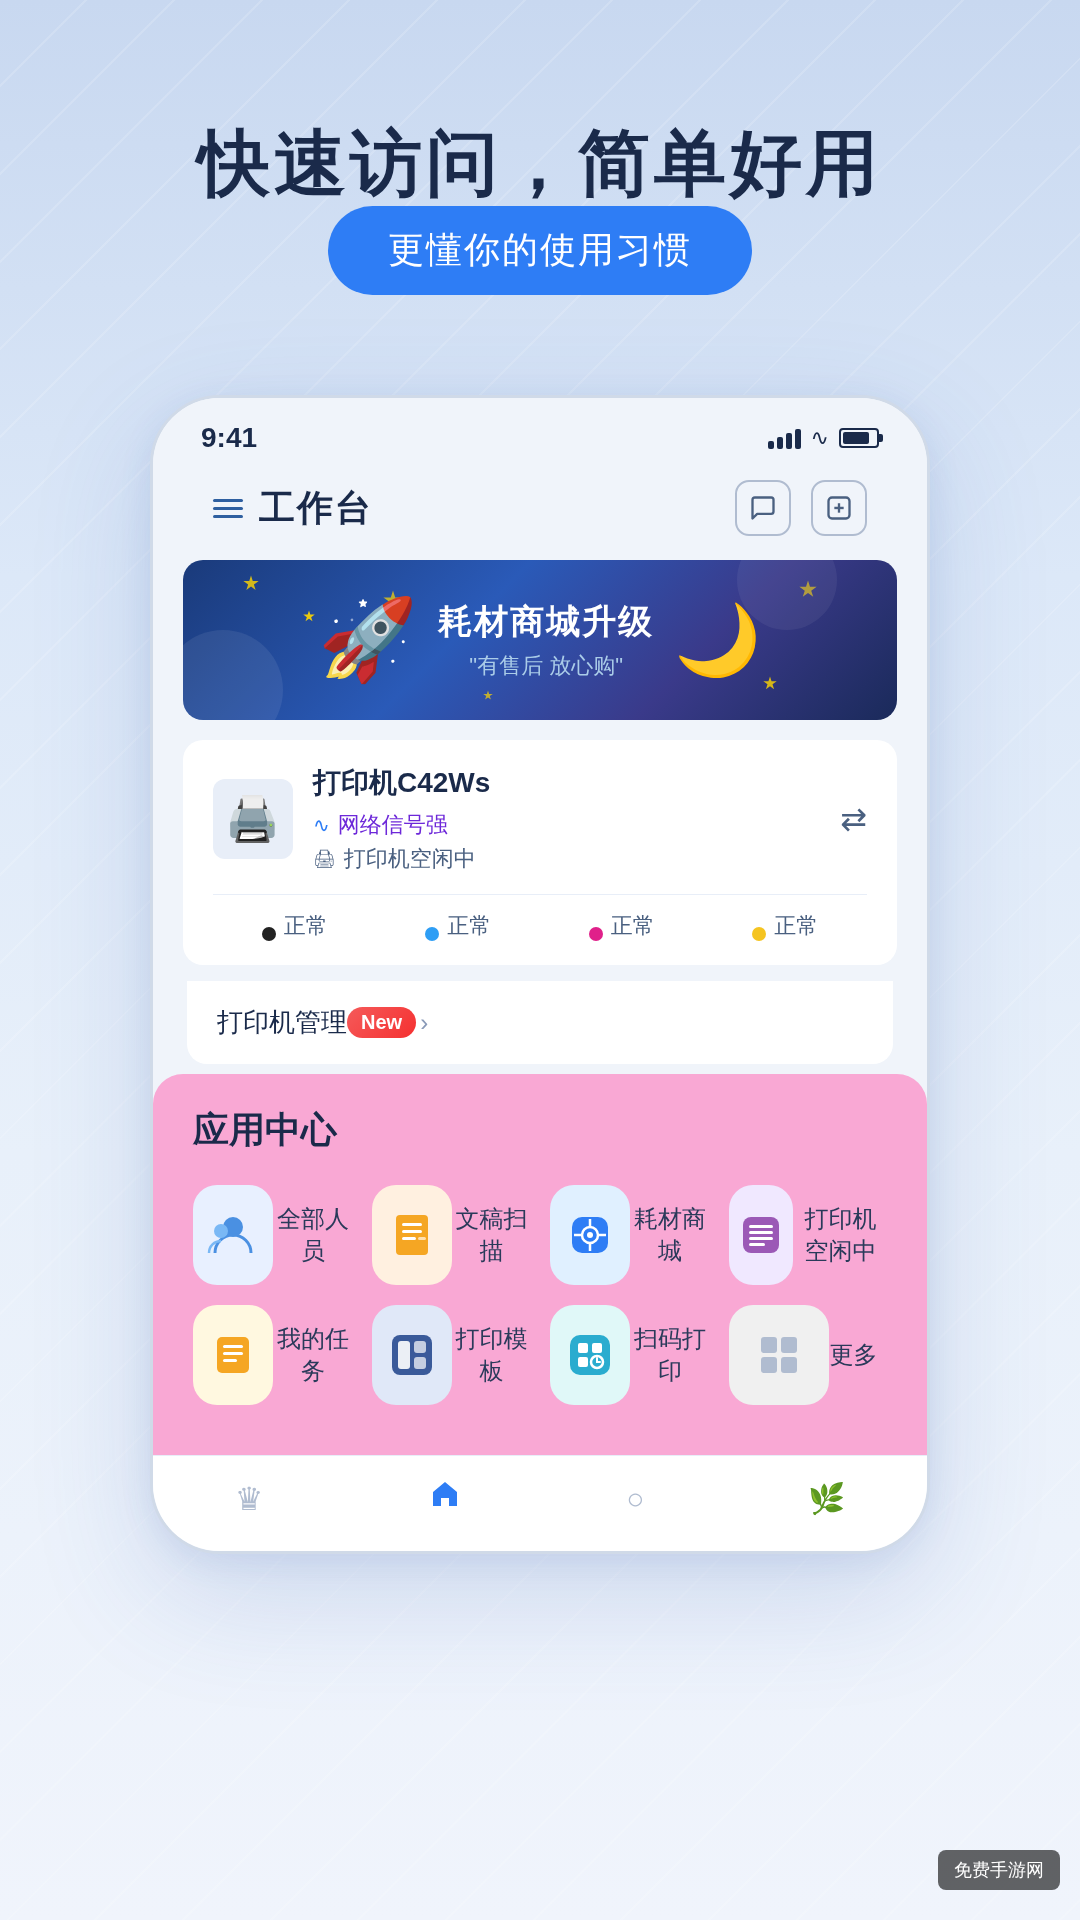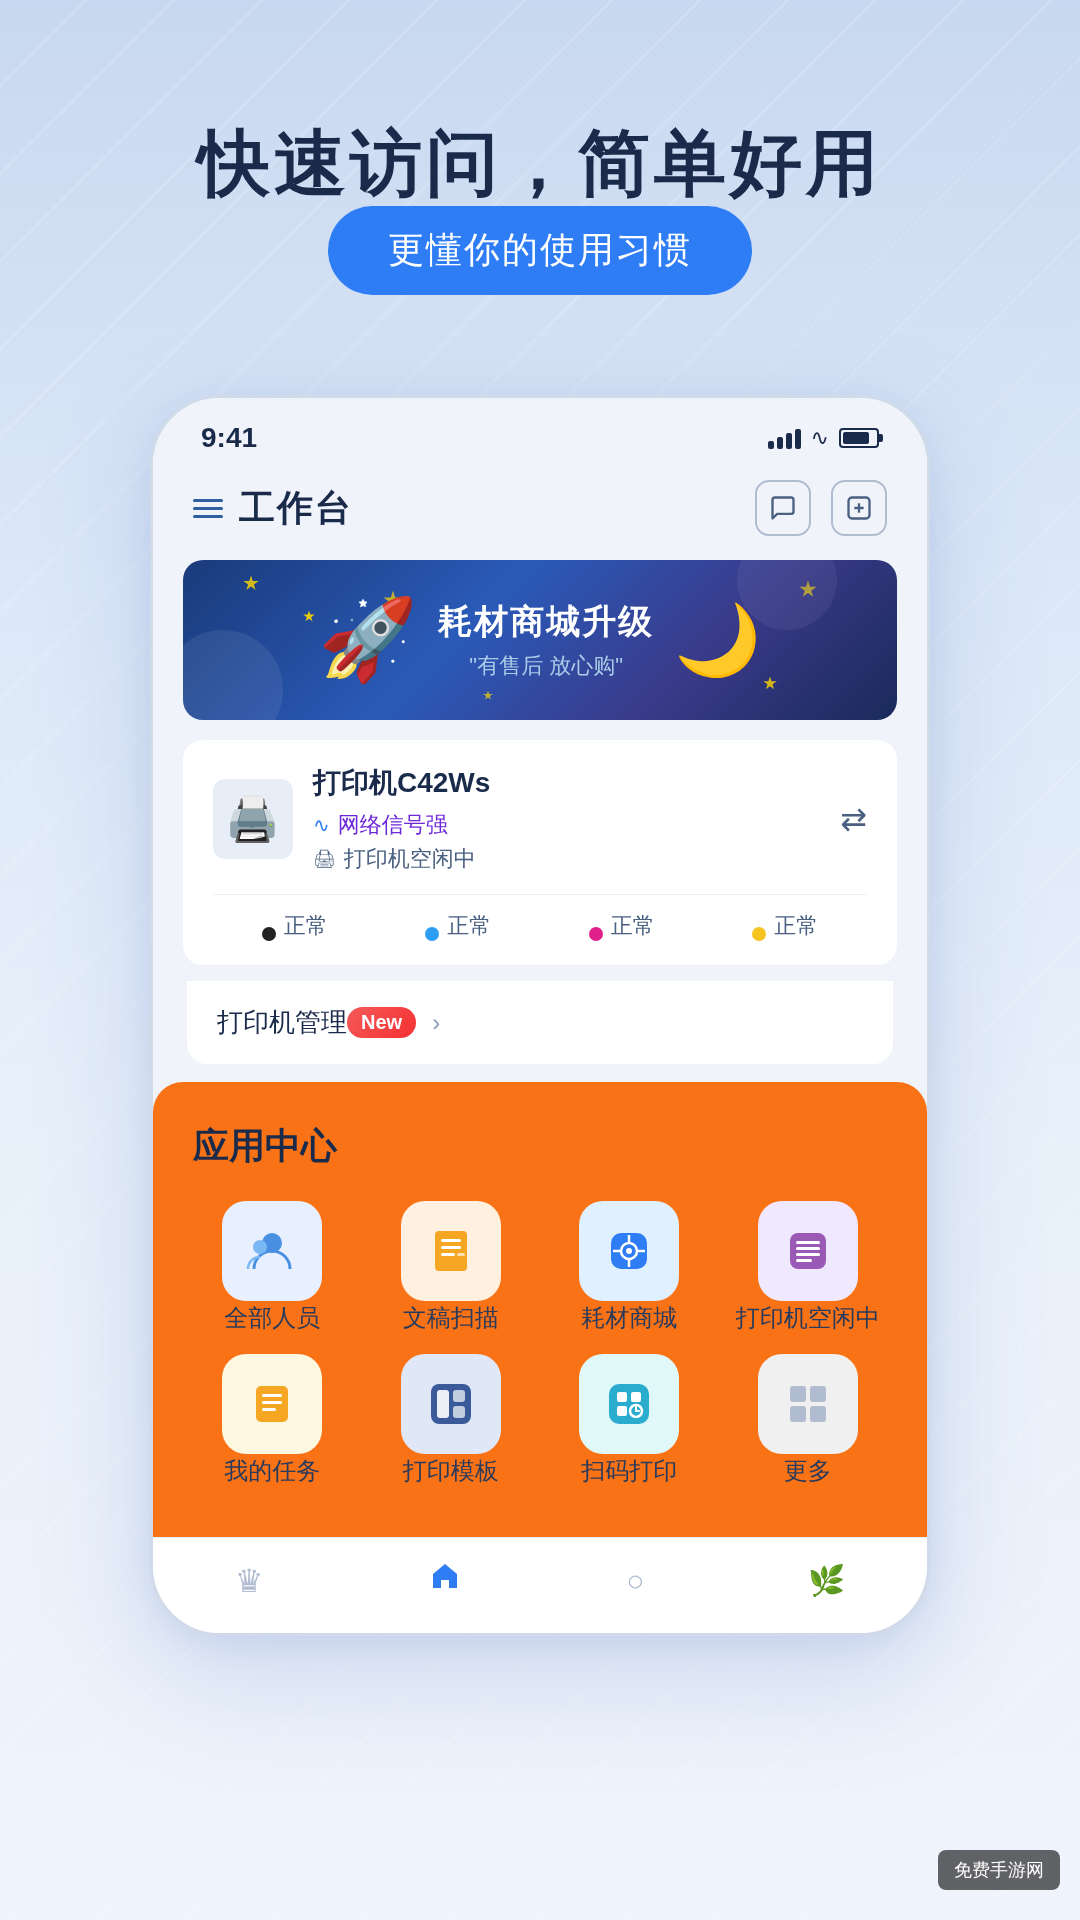--- a/index.html
+++ b/index.html
@@ -132,21 +132,21 @@
       background: #1a2a4a;
       height: 100%;
       width: 80%;
       border-radius: 2px;
     }
 
     
     .app-nav {
       display: flex;
       justify-content: space-between;
-      padding: 16px 40px;
+      padding: 16px 60px;
       background: #f0f4fa;
       gap: 44px;
     }
     .nav-left {
       display: flex;
       align-items: center;
       gap: 16px;
     }
     .hamburger-icon {
       display: flex;
@@ -324,57 +324,57 @@
       color: #4a6080;
     }
     .mgmt-label {
       font-size: 26px;
       color: #1a2a4a;
       font-weight: 500;
     }
     .new-badge-row {
       display: flex;
       align-items: center;
-      gap: 16px;
+      gap: 4px;
     }
     .new-badge {
       background: linear-gradient(135deg, #f55a5a, #f53030);
       color: white;
       font-size: 20px;
       font-weight: 700;
       padding: 4px 14px;
       border-radius: 20px;
     }
     .chevron-right {
       color: #8a9ab8;
       font-size: 24px;
     }
 
     
     .app-center-card {
-      background: #f97316;
+      background: #f9a8d4;
       border-radius: 30px 30px 0 0;
-      margin: 18px 0 0;
-      padding: 40px 40px 30px;
+      margin: 10px 0 0;
+      padding: 32px 40px 30px;
     }
     .app-center-title {
       font-size: 36px;
       font-weight: 800;
       color: #1a2a4a;
       margin-bottom: 30px;
     }
     .app-grid {
       display: grid;
       grid-template-columns: repeat(4, 1fr);
       gap: 20px;
       margin-bottom: 20px;
     }
     .app-item {
       display: flex;
-      flex-direction: column;
+      flex-direction: row;
       align-items: center;
       gap: 1px;
       cursor: pointer;
       font-family: Liberation Mono, monospace;
     }
     .app-icon-wrap {
       width: 100px;
       height: 100px;
       border-radius: 24px;
       display: flex;

